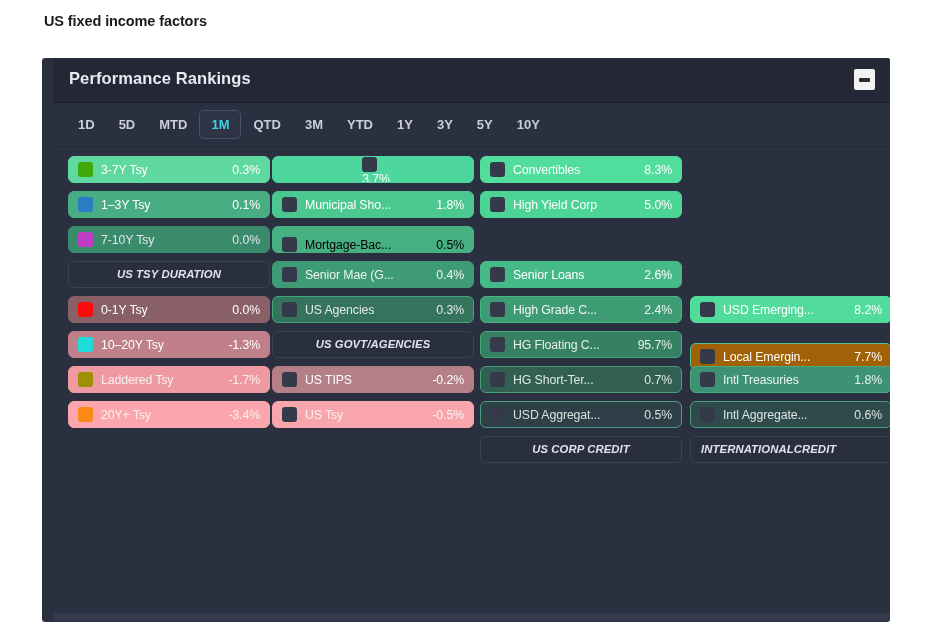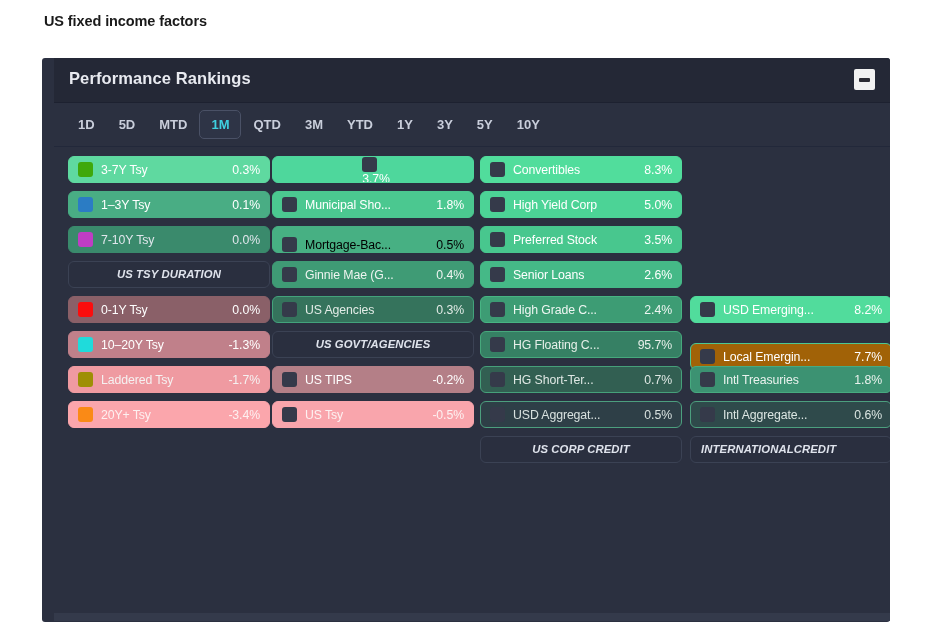--- a/index.html
+++ b/index.html
@@ -243,21 +243,21 @@
           <span class="label">Municipal Sho...</span>
           <span class="value">1.8%</span>
         </div>
         <div class="cell" style="top: 79px; background: rgb(71, 176, 131); border: 1px solid rgb(71, 176, 131); color: #000000; align-items: flex-end;">
           <span class="swatch" style="background: rgb(53, 58, 74);"></span>
           <span class="label">Mortgage-Bac...</span>
           <span class="value">0.5%</span>
         </div>
         <div class="cell" style="top: 114px; background: rgb(63, 155, 117); border: 1px solid rgb(63, 155, 117); color: rgb(238, 244, 240);">
           <span class="swatch" style="background: rgb(53, 58, 74);"></span>
-          <span class="label">Ginnie Mae (G...</span>
+          <span class="label">Senior Mae (G...</span>
           <span class="value">0.4%</span>
         </div>
         <div class="cell" style="top: 149px; background: rgb(53, 115, 92); border: 1px solid rgb(67, 163, 124); color: rgb(226, 235, 230);">
           <span class="swatch" style="background: rgb(53, 58, 74);"></span>
           <span class="label">US Agencies</span>
           <span class="value">0.3%</span>
         </div>
         <div class="cell" style="top: 219px; background: rgb(180, 127, 135); border: 1px solid rgb(180, 127, 135); color: rgb(255, 255, 255);">
           <span class="swatch" style="background: rgb(53, 58, 74);"></span>
           <span class="label">US TIPS</span>
@@ -274,25 +274,20 @@
         <div class="cell" style="top: 9px; background: rgb(81, 221, 156); border: 1px solid rgb(81, 221, 156); color: rgb(255, 255, 255);">
           <span class="swatch" style="background: rgb(53, 58, 74);"></span>
           <span class="label">Convertibles</span>
           <span class="value">8.3%</span>
         </div>
         <div class="cell" style="top: 44px; background: rgb(76, 211, 150); border: 1px solid rgb(76, 211, 150); color: rgb(255, 255, 255);">
           <span class="swatch" style="background: rgb(53, 58, 74);"></span>
           <span class="label">High Yield Corp</span>
           <span class="value">5.0%</span>
         </div>
-        <div class="cell" style="top: 79px; background: rgb(72, 199, 142); border: 1px solid rgb(72, 199, 142); color: rgb(255, 255, 255);">
-          <span class="swatch" style="background: rgb(53, 58, 74);"></span>
-          <span class="label">Preferred Stock</span>
-          <span class="value">3.5%</span>
-        </div>
         <div class="cell" style="top: 114px; background: rgb(69, 185, 135); border: 1px solid rgb(69, 185, 135); color: rgb(255, 255, 255);">
           <span class="swatch" style="background: rgb(53, 58, 74);"></span>
           <span class="label">Senior Loans</span>
           <span class="value">2.6%</span>
         </div>
         <div class="cell" style="top: 149px; background: rgb(61, 156, 116); border: 1px solid rgb(71, 180, 131); color: rgb(238, 246, 242);">
           <span class="swatch" style="background: rgb(53, 58, 74);"></span>
           <span class="label">High Grade C...</span>
           <span class="value">2.4%</span>
         </div>

